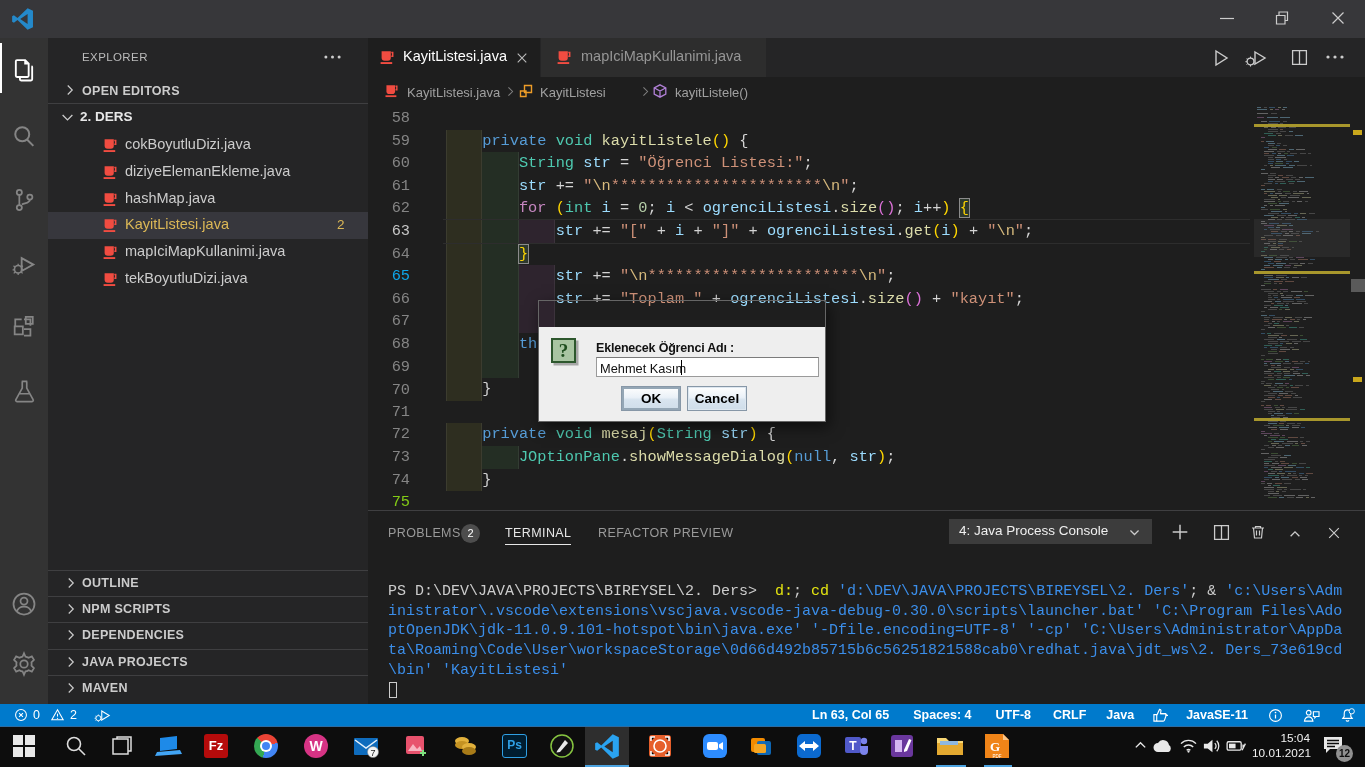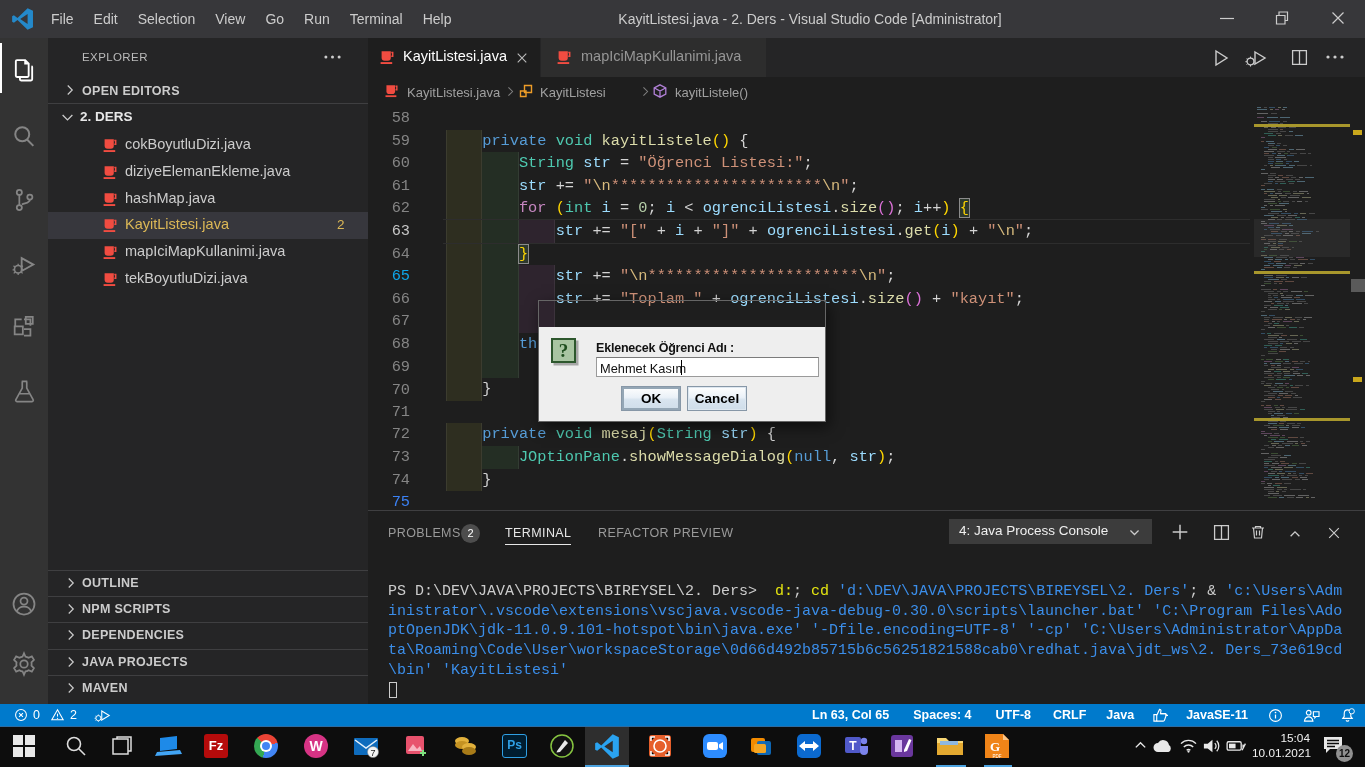--- a/index.html
+++ b/index.html
@@ -18,31 +18,20 @@
 .trow{position:absolute;left:388px;white-space:pre;font-family:"Liberation Mono",monospace;font-size:15px;line-height:19.7px;color:#cccccc;}
 .tb{color:#3b8eea}.ty{color:#e5e510}
 .sbi{display:inline-flex;align-items:center;color:#ffffff;font-size:12.5px;font-weight:bold;}
 .mmrow{position:absolute;height:1px;}
 </style></head>
 <body>
 <div class="abs" style="left:0;top:0;width:1365px;height:38px;background:#37373a;">
   <svg class="abs" style="left:12px;top:8px" width="22" height="22" viewBox="0 0 100 100">
     <path fill="#2489ca" d="M70.9 99.3 24.9 54 8.7 66.6 0.6 62.6 0.6 37.4 8.7 33.4 24.9 46 70.9 0.7 95.4 12.5 95.4 87.5Z M70.9 27.3 37.2 50 70.9 72.7Z" fill-rule="evenodd"></path>
   </svg>
-  <div class="abs" style="left:41px;top:0;height:38px;display:flex;align-items:center;">
-    <span class="menui" style="padding:0 10px">File</span>
-      <span class="menui" style="padding:0 10px">Edit</span>
-      <span class="menui" style="padding:0 10px">Selection</span>
-      <span class="menui" style="padding:0 10px">View</span>
-      <span class="menui" style="padding:0 10px">Go</span>
-      <span class="menui" style="padding:0 10px">Run</span>
-      <span class="menui" style="padding:0 10px">Terminal</span>
-      <span class="menui" style="padding:0 10px">Help</span>
-  </div>
-  <div class="abs" style="left:500px;top:0;width:620px;height:38px;line-height:38px;text-align:center;color:#cccccc;font-size:14px;">KayitListesi.java - 2. Ders - Visual Studio Code [Administrator]</div>
   <svg class="abs" style="left:1220px;top:11px" width="14" height="14" viewBox="0 0 14 14">
       <path stroke="#cccccc" stroke-width="1.2" d="M0 7.5 H14"></path>
     </svg>
   <svg class="abs" style="left:1275px;top:11px" width="14" height="14" viewBox="0 0 14 14">
       <path fill="none" stroke="#cccccc" stroke-width="1.2" d="M1.5 4.5 H10 V13 H1.5Z M4 4 V1 H12.5 V9.5 H10.5"></path>
     </svg>
   <svg class="abs" style="left:1331px;top:11px" width="14" height="14" viewBox="0 0 14 14">
       <path stroke="#cccccc" stroke-width="1.2" d="M1.5 1.5 12.5 12.5 M12.5 1.5 1.5 12.5"></path>
     </svg>
 </div>
@@ -263,21 +252,21 @@
 <div class="lnum" style="top:265.20000000000005px;color:#0ea5e9;">65</div>
 <div class="lnum" style="top:287.8px;color:#858585;">66</div>
 <div class="lnum" style="top:310.4px;color:#858585;">67</div>
 <div class="lnum" style="top:333.0px;color:#858585;">68</div>
 <div class="lnum" style="top:355.6px;color:#858585;">69</div>
 <div class="lnum" style="top:379px;color:#858585;">70</div>
 <div class="lnum" style="top:400.8px;color:#858585;">71</div>
 <div class="lnum" style="top:423.40000000000003px;color:#858585;">72</div>
 <div class="lnum" style="top:446.0px;color:#858585;">73</div>
 <div class="lnum" style="top:468.6px;color:#858585;">74</div>
-<div class="lnum" style="top:491.20000000000005px;color:#3b82f6;">75</div>
+<div class="lnum" style="top:491.20000000000005px;color:#84cc16;">75</div>
 <div class="codeline" style="top:129.6px;">    <span class="kb">private</span> <span class="kt">void</span> <span class="fn">kayitListele</span><span class="bg">()</span> <span class="o">{</span></div>
 <div class="codeline" style="top:152.2px;">        <span class="kt">String</span> <span class="v">str</span> <span class="o">=</span> <span class="s">"Öğrenci Listesi:"</span><span class="o">;</span></div>
 <div class="codeline" style="top:174.8px;">        <span class="v">str</span> <span class="o">+=</span> <span class="s">"</span><span class="e">\n</span><span class="s">***********************</span><span class="e">\n</span><span class="s">"</span><span class="o">;</span></div>
 <div class="codeline" style="top:197.4px;">        <span class="kc">for</span> <span class="bg">(</span><span class="kt">int</span> <span class="v">i</span> <span class="o">=</span> <span class="n">0</span><span class="o">;</span> <span class="v">i</span> <span class="o">&lt;</span> <span class="v">ogrenciListesi</span><span class="o">.</span><span class="fn">size</span><span class="bo">()</span><span class="o">;</span> <span class="v">i</span><span class="o">++</span><span class="bg">)</span> <span class="brbox"><span class="bg">{</span></span></div>
 <div class="codeline" style="top:220.0px;">            <span class="v">str</span> <span class="o">+=</span> <span class="s">"["</span> <span class="o">+</span> <span class="v">i</span> <span class="o">+</span> <span class="s">"]"</span> <span class="o">+</span> <span class="v">ogrenciListesi</span><span class="o">.</span><span class="fn">get</span><span class="bg">(</span><span class="v">i</span><span class="bg">)</span> <span class="o">+</span> <span class="s">"</span><span class="e">\n</span><span class="s">"</span><span class="o">;</span></div>
 <div class="codeline" style="top:242.60000000000002px;">        <span class="brbox"><span class="bg">}</span></span></div>
 <div class="codeline" style="top:265.20000000000005px;">            <span class="v">str</span> <span class="o">+=</span> <span class="s">"</span><span class="e">\n</span><span class="s">***********************</span><span class="e">\n</span><span class="s">"</span><span class="o">;</span></div>
 <div class="codeline" style="top:287.8px;">            <span class="v">str</span> <span class="o">+=</span> <span class="s">"Toplam "</span> <span class="o">+</span> <span class="v">ogrenciListesi</span><span class="o">.</span><span class="fn">size</span><span class="bo">()</span> <span class="o">+</span> <span class="s">"kayıt"</span><span class="o">;</span></div>
 <div class="codeline" style="top:333.0px;">        <span class="kb">this</span><span class="o">.</span><span class="fn">mesaj</span><span class="bg">(</span><span class="v">str</span><span class="bg">)</span><span class="o">;</span></div>
 <div class="codeline" style="top:378.20000000000005px;">    <span class="o">}</span></div>

